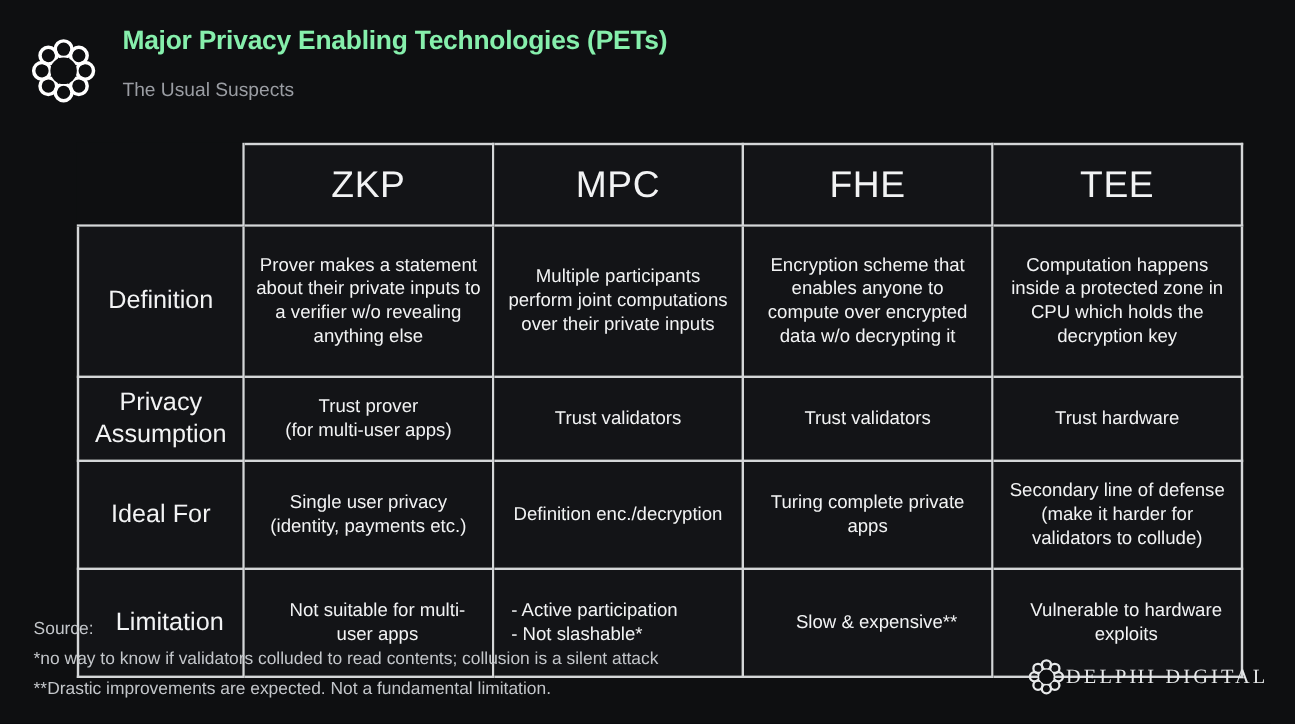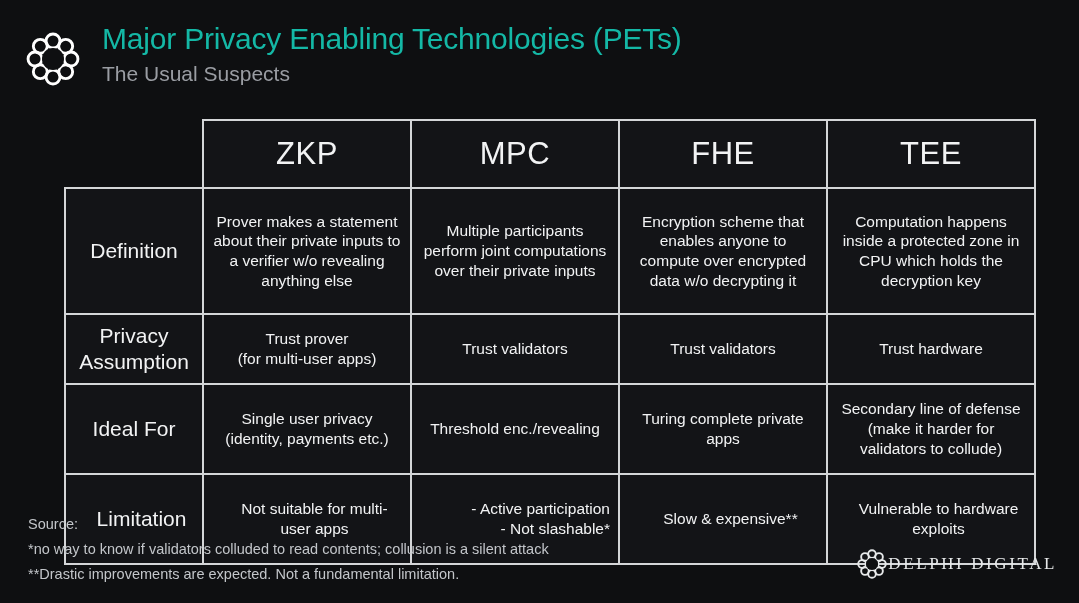--- a/index.html
+++ b/index.html
@@ -30,31 +30,31 @@
   .brand-mark {
     width: 58px;
     height: 58px;
     flex: 0 0 58px;
     margin-top: 8px;
   }
   .header-text {
     margin-left: 20px;
   }
   .page-title {
-    font-size: 30px;
-    font-weight: normal;
-    color: #14b8a6;
+    font-size: 22px;
+    font-weight: bold;
+    color: #86efac;
     letter-spacing: -0.2px;
     line-height: 1.12;
     white-space: nowrap;
   }
   .page-subtitle {
-    font-size: 21px;
+    font-size: 16px;
     color: #9a9da3;
-    margin-top: 6px;
+    margin-top: 20px;
     line-height: 1.1;
     white-space: nowrap;
   }
 
   
   .pet-table {
     position: absolute;
     left: 64px;
     top: 119px;
     width: 951px;
@@ -103,22 +103,22 @@
     font-size: 21px;
     color: #3ed8a0;
     line-height: 1.22;
   }
   .body-cell {
     font-size: 15.5px;
     line-height: 1.27;
     color: #eef0f1;
   }
   .body-cell.align-left {
-    text-align: right;
-    padding-left: 26px;
+    text-align: left;
+    padding-left: 14px;
   }
   .r-definition  td { height: 112px; }
   .r-privacy     td { height: 56px;  }
   .r-ideal       td { height: 76px;  }
   .r-limitation  td { height: 76px; padding-left: 23px;  }
 
   
   .footer {
     position: absolute;
     left: 28px;
@@ -210,21 +210,21 @@
 (for multi-user apps)</td>
         <td class="body-cell">Trust validators</td>
         <td class="body-cell">Trust validators</td>
         <td class="body-cell">Trust hardware</td>
       </tr>
 
       <tr class="r-ideal">
         <td class="row-label">Ideal For</td>
         <td class="body-cell" style="white-space: pre-line;">Single user privacy
 (identity, payments etc.)</td>
-        <td class="body-cell">Threshold enc./revealing</td>
+        <td class="body-cell">Definition enc./decryption</td>
         <td class="body-cell">Turing complete private apps</td>
         <td class="body-cell">Secondary line of defense (make it harder for validators to collude)</td>
       </tr>
 
       <tr class="r-limitation">
         <td class="row-label">Limitation</td>
         <td class="body-cell">Not suitable for multi-user apps</td>
         <td class="body-cell align-left" style="white-space: pre-line;">- Active participation
 - Not slashable*</td>
         <td class="body-cell">Slow &amp; expensive**</td>

